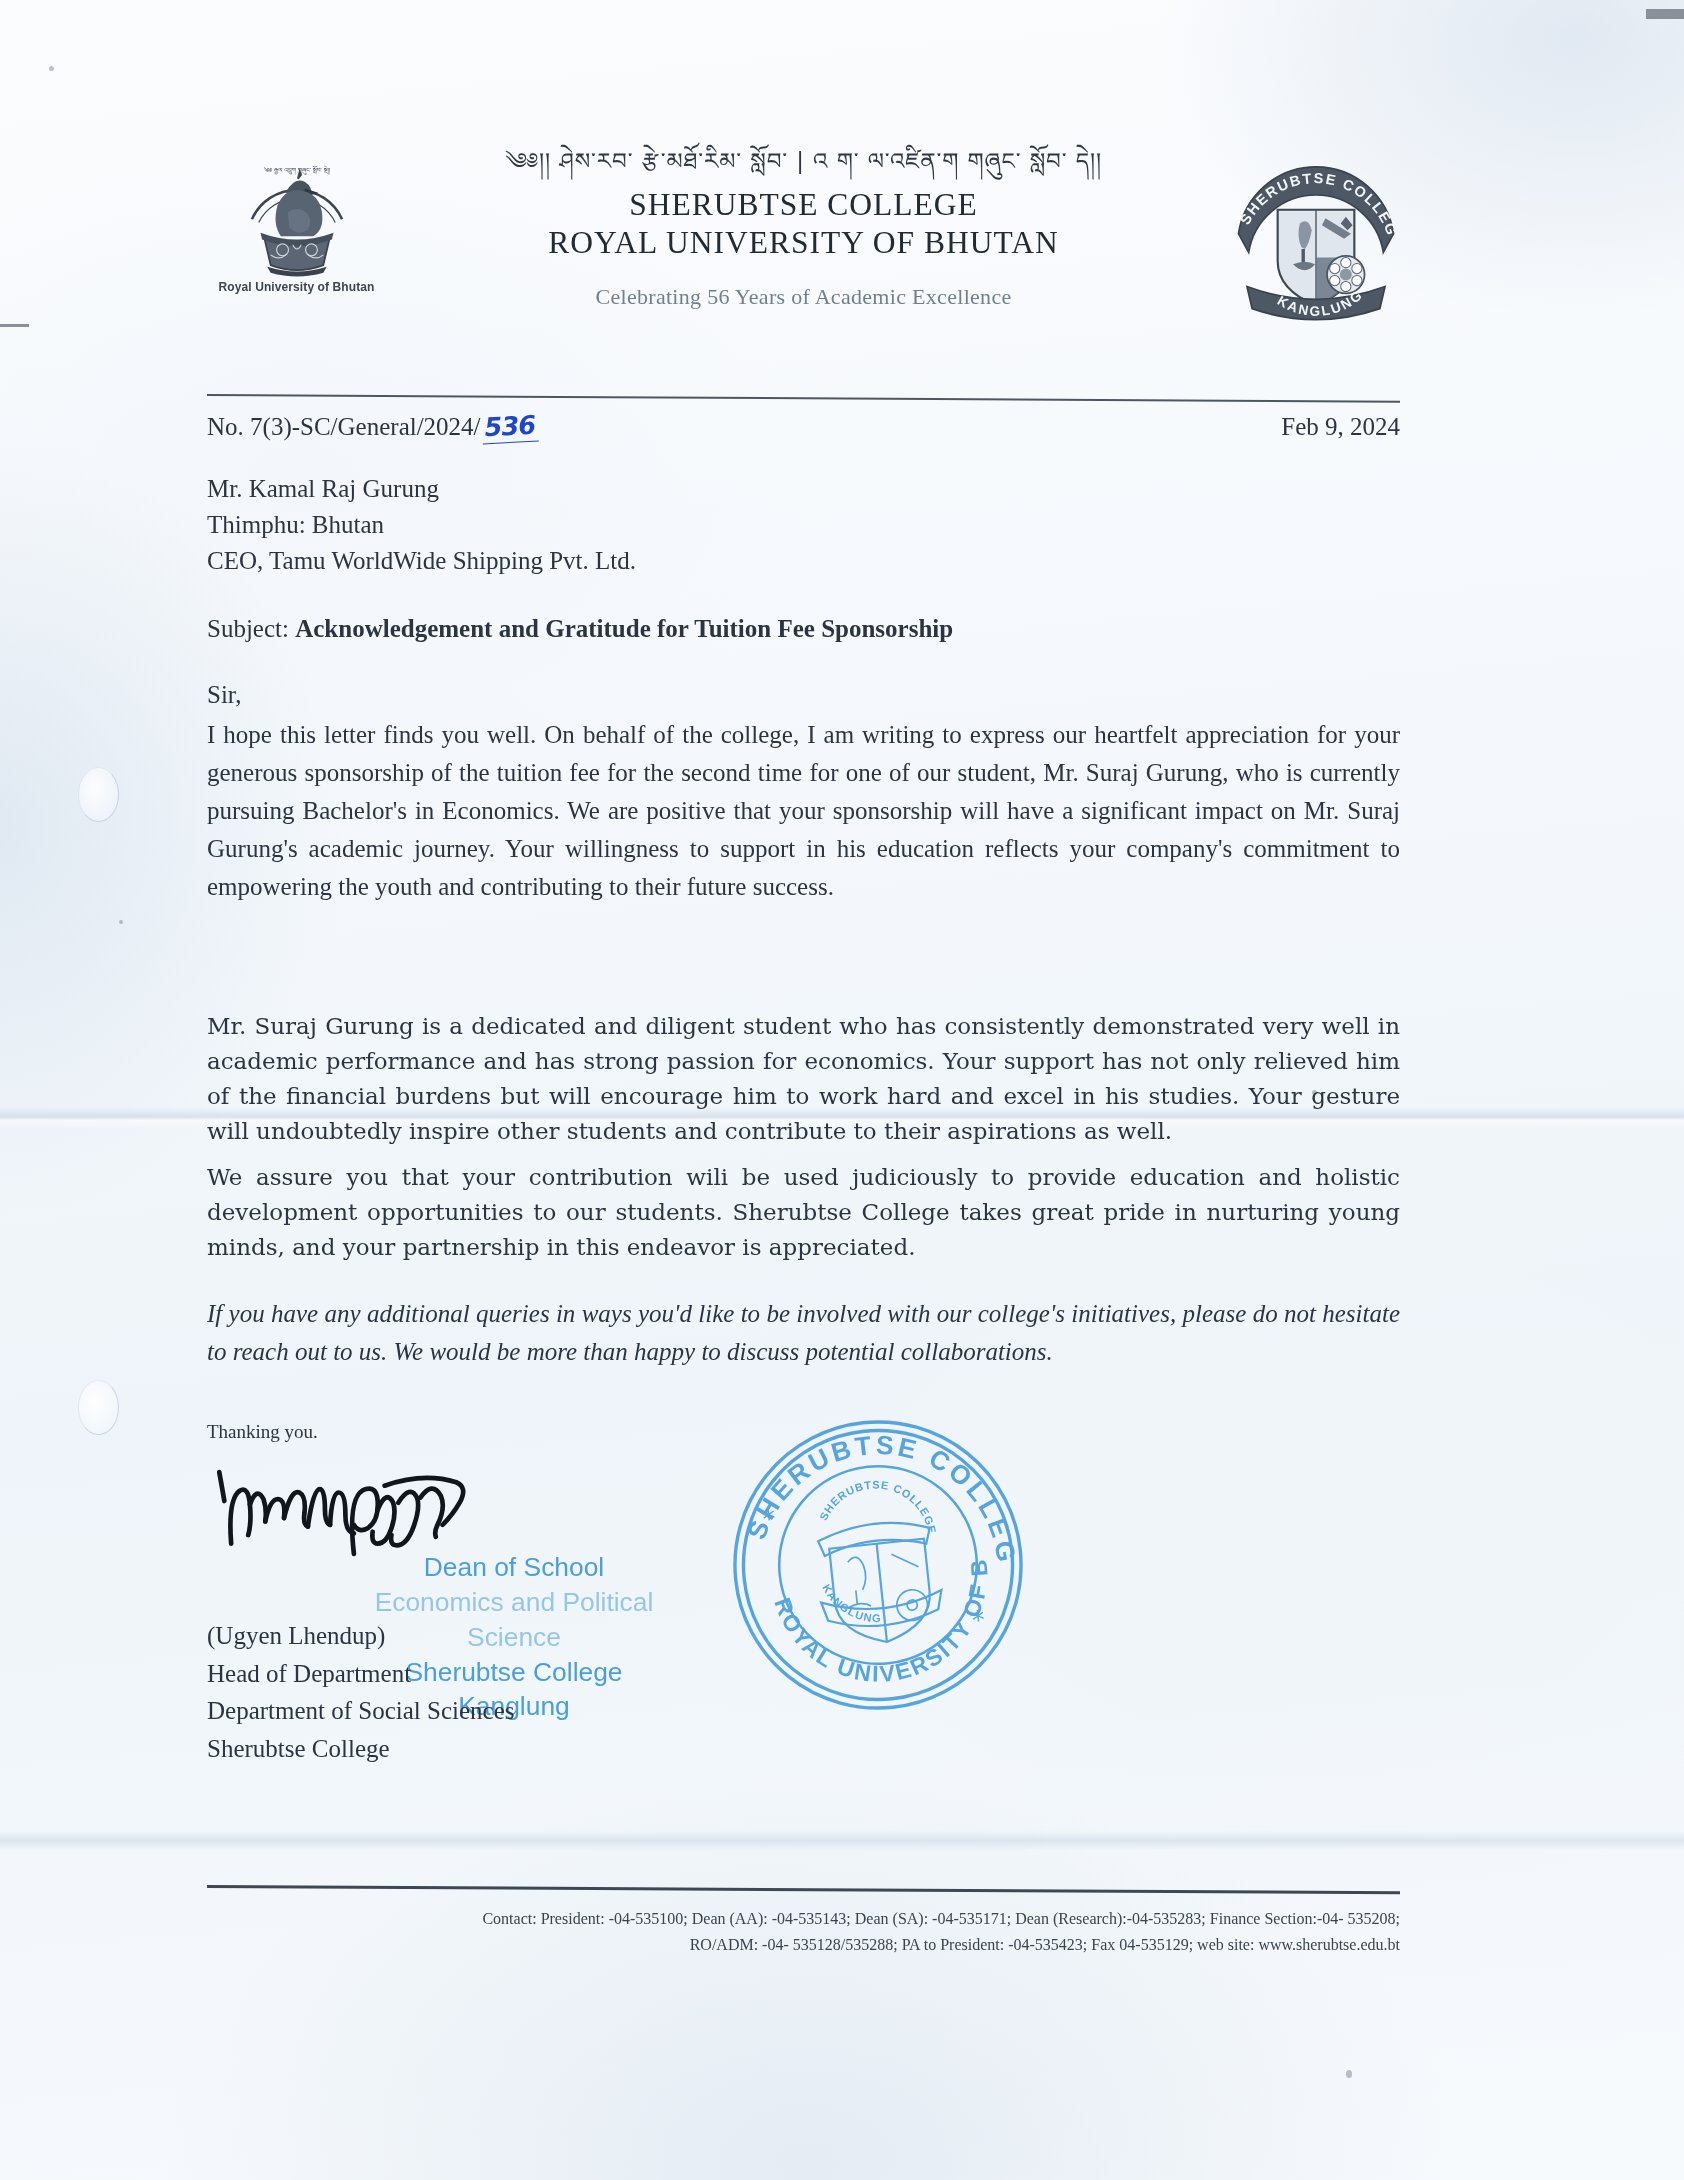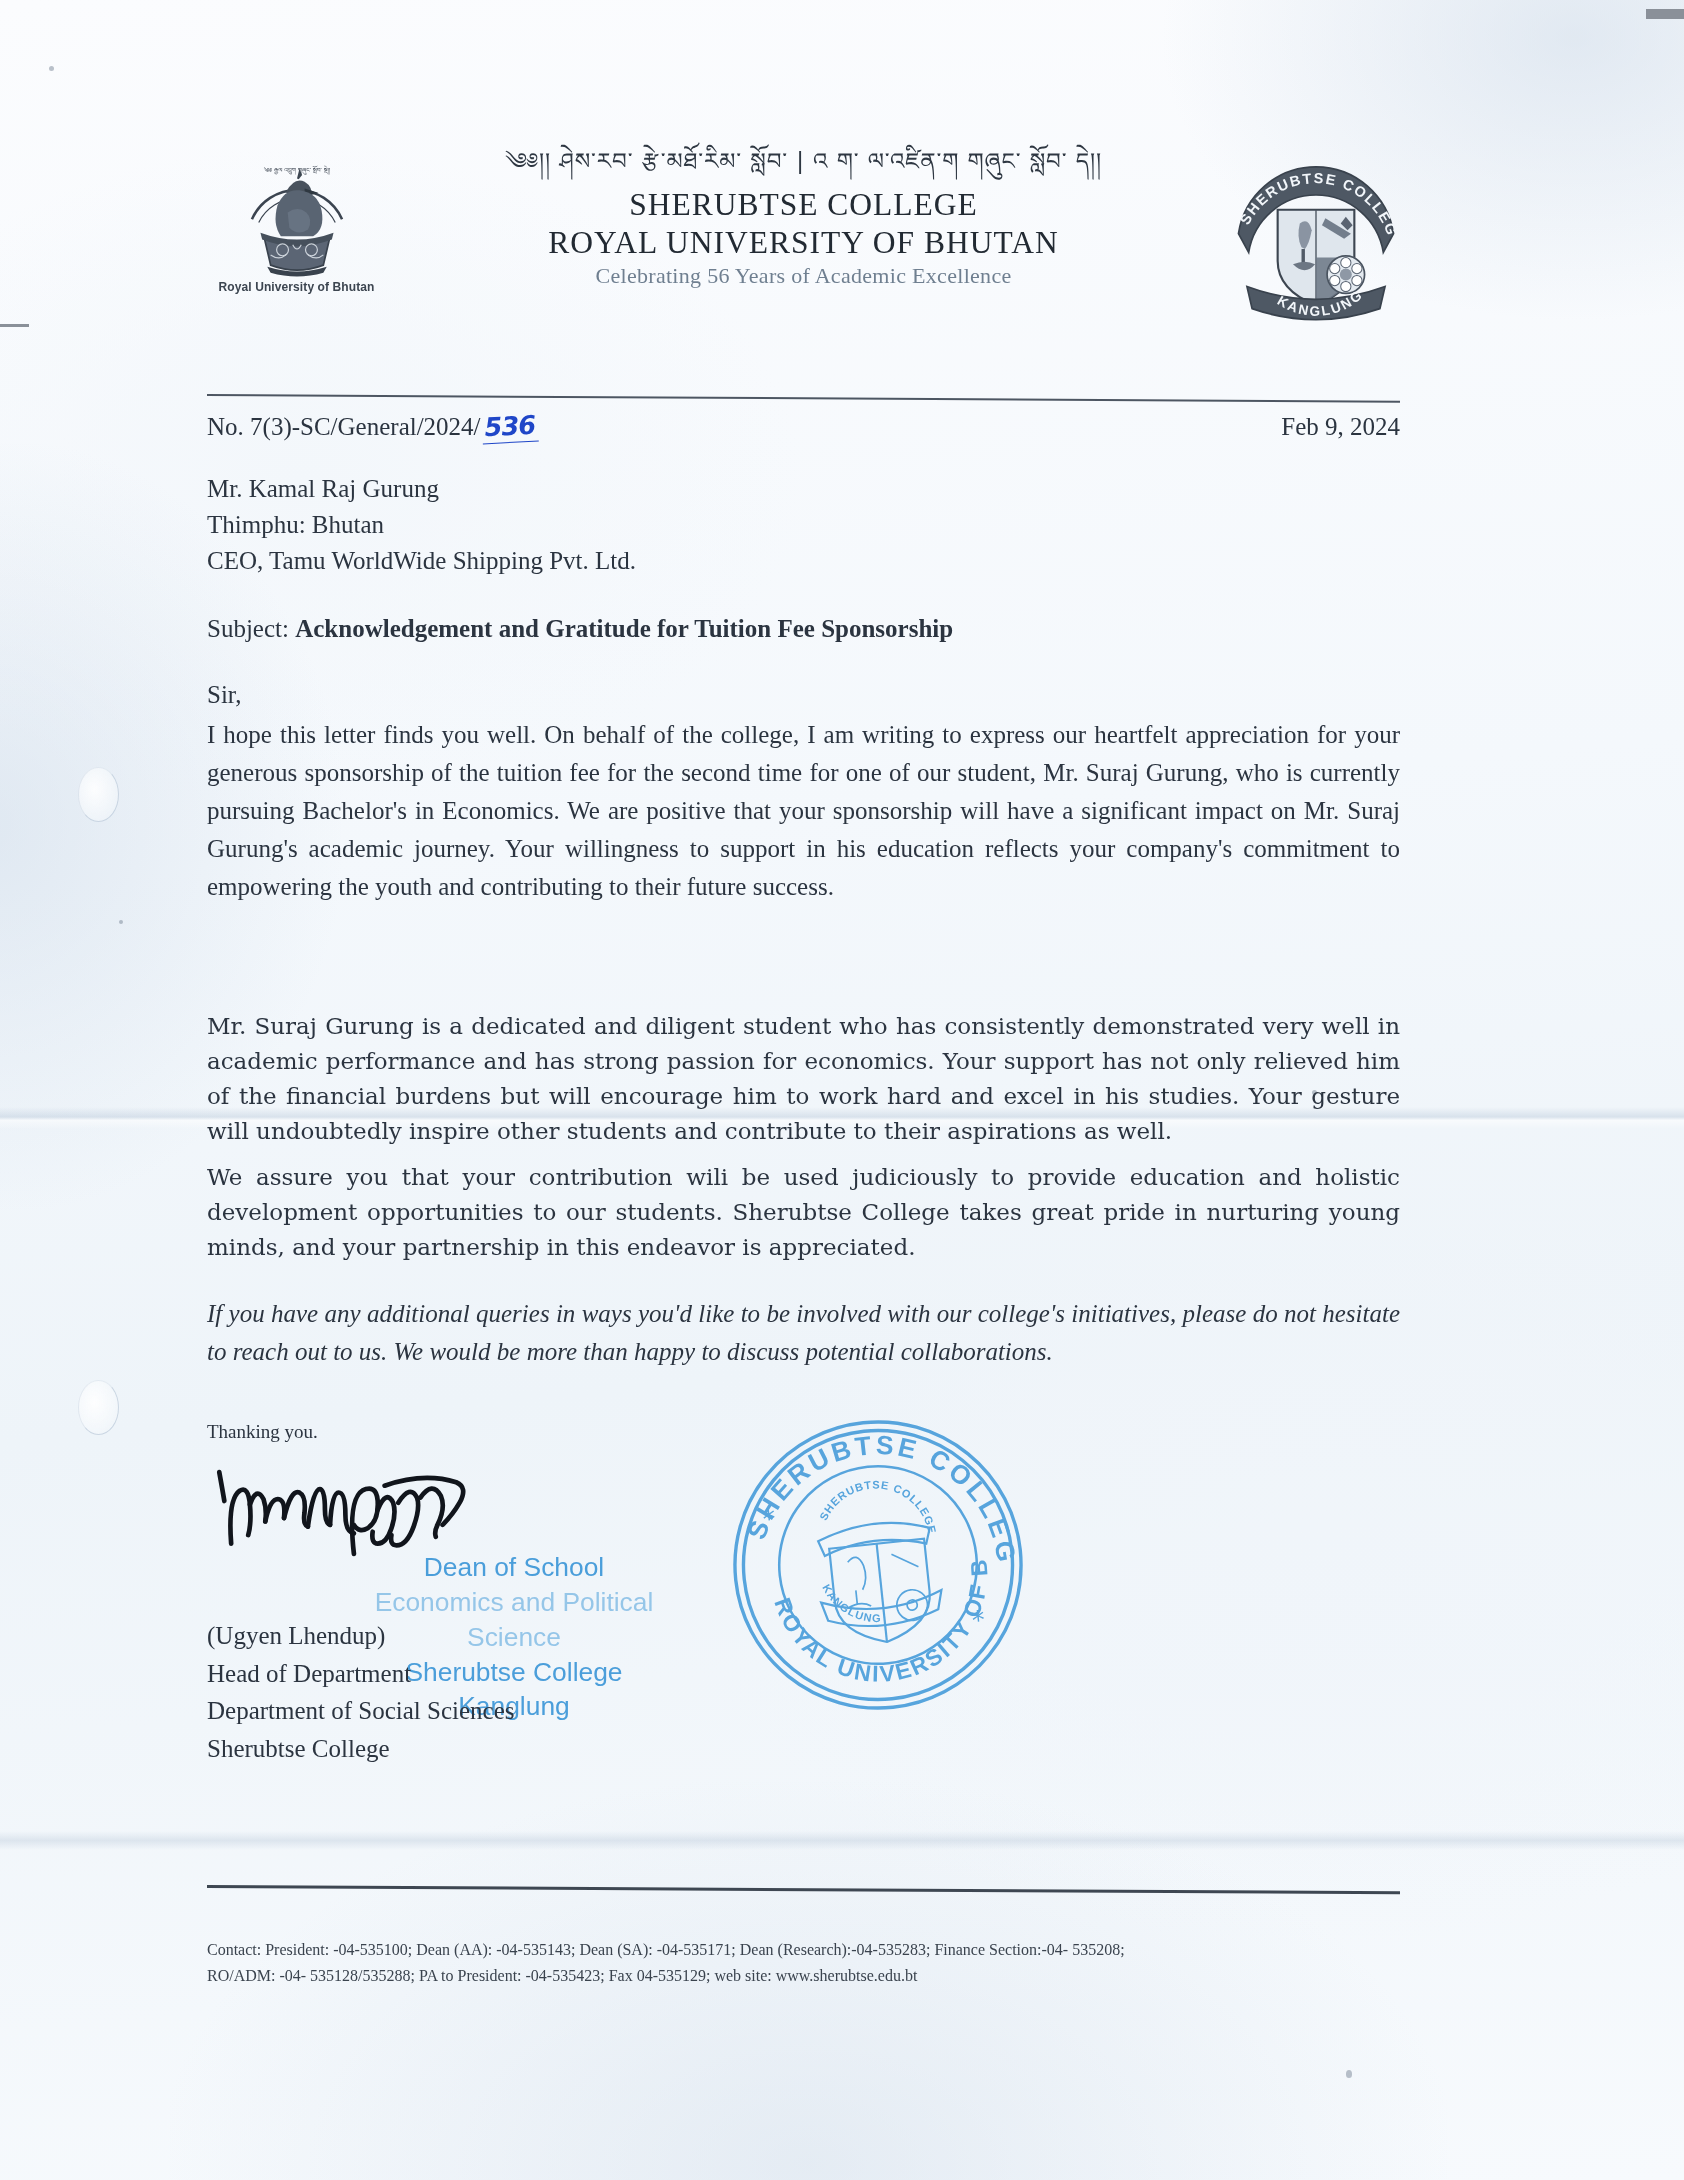--- a/index.html
+++ b/index.html
@@ -116,21 +116,21 @@
     color: #222a33;
   }
   .university-name {
     font-size: 31.5px;
     letter-spacing: 1px;
     margin-top: 2.6px;
     color: #222a33;
   }
   .tagline {
     font-size: 22px;
-    margin-top: 2px;
+    margin-top: 23px;
     color: #6f7f90;
     letter-spacing: 0.3px;
   }
   .emblem-right {
     position: absolute;
     right: -13.6px;
     top: 128px;
     width: 196px;
     height: 196px;
   }
@@ -281,25 +281,24 @@
     height: 2.6px;
     background: #3e4752;
     transform: rotate(0.30deg);
     transform-origin: left center;
   }
   .footer {
     position: absolute;
     left: 207px;
     top: 1906px;
     width: 1193px;
-    text-align: left;
+    text-align: right;
     font-size: 16px;
     line-height: 1.62;
     color: #3a434e;
-    margin-top: 31px;
   }
   .footer div { white-space: nowrap; }
 </style>
 </head>
 <body>
 
 <div id="page">
 
   <div class="scan-shade shade-top-right"></div>
   <div class="scan-shade shade-left"></div>

